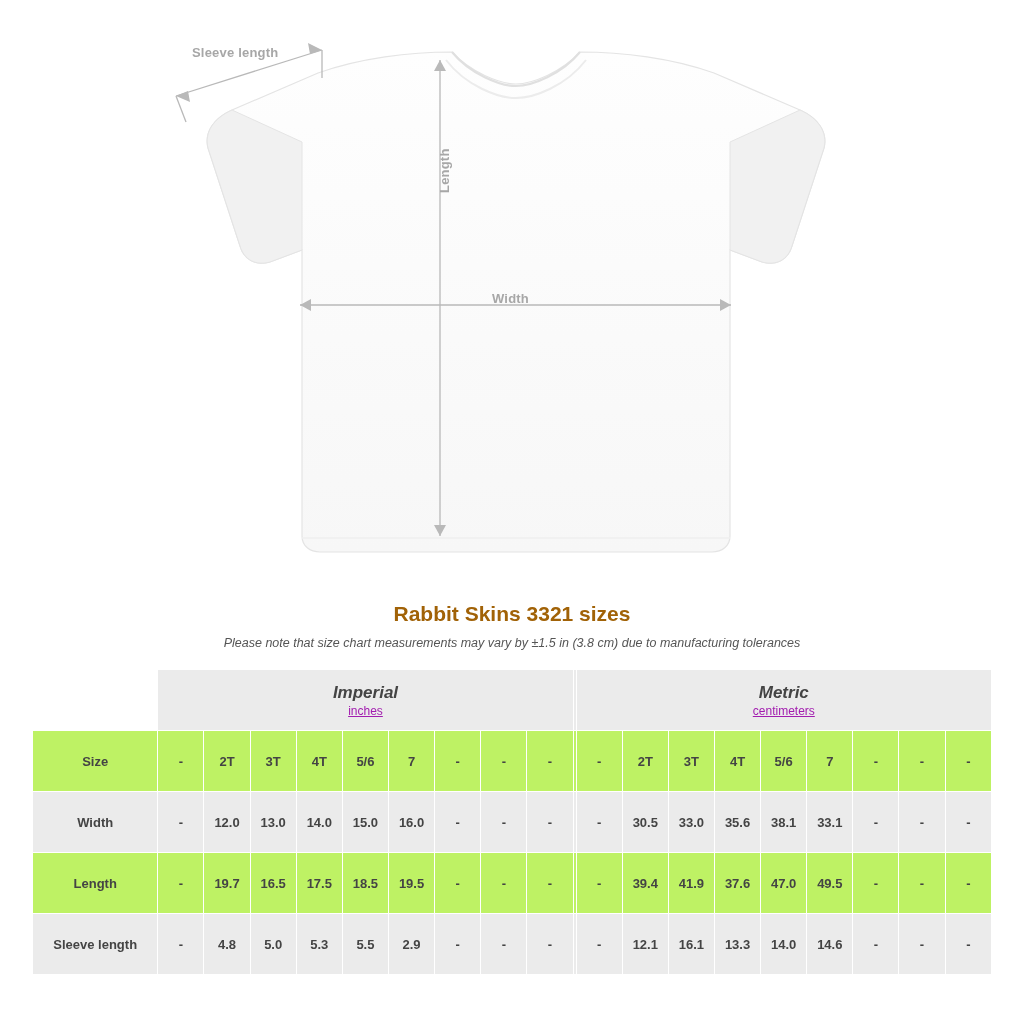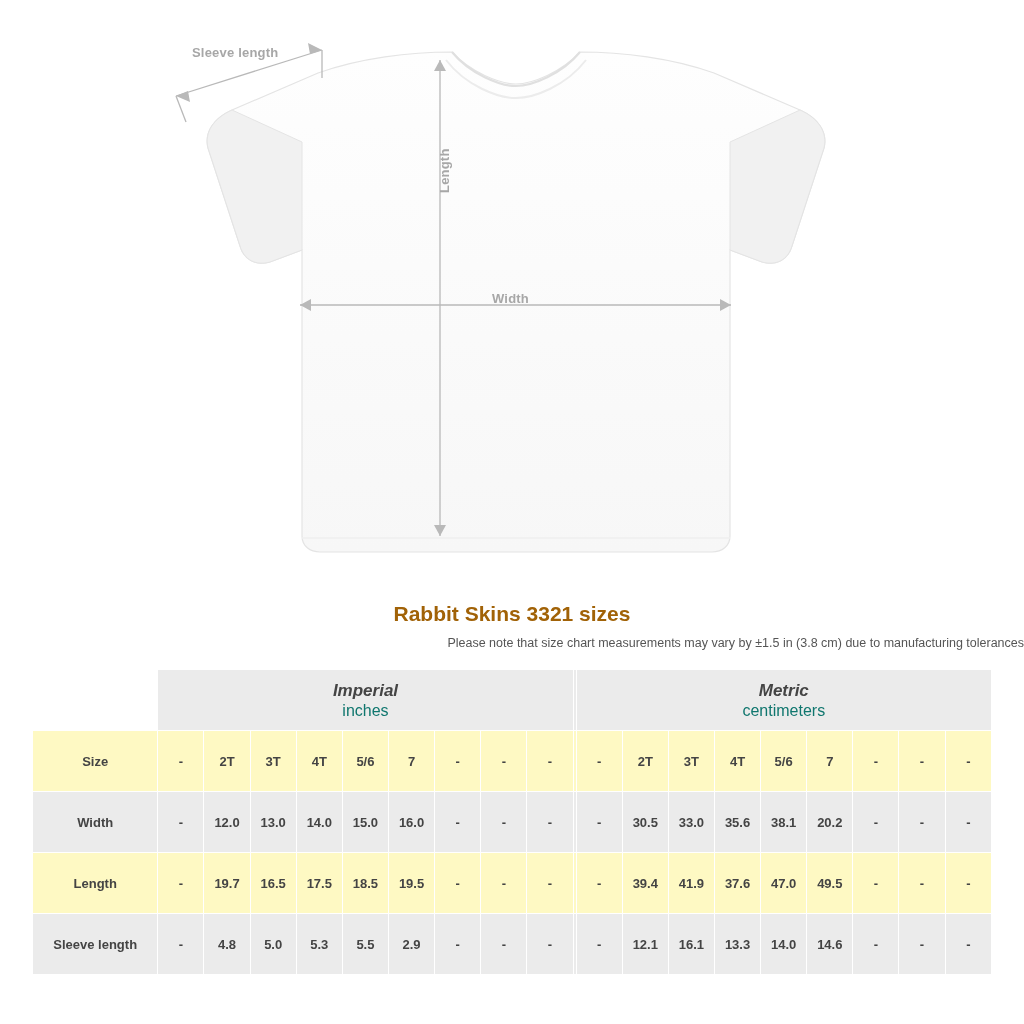--- a/index.html
+++ b/index.html
@@ -52,23 +52,23 @@
     padding-top: 24px;
   }
   .chart-title {
     font-size: 21px;
     font-weight: bold;
     color: #a16207;
     margin: 0 0 10px 0;
   }
   .chart-note {
     font-size: 12.5px;
+    font-style: italic;
     color: #555;
     margin: 0;
-    text-align: right;
   }
 
   
   .table-wrap {
     margin-top: 19px;
     padding: 0 32px;
     box-sizing: border-box;
     width: 1024px;
   }
   table.size-table {
@@ -92,27 +92,28 @@
   }
   .unit-head .unit-name {
     font-size: 17px;
     font-style: italic;
     font-weight: bold;
     color: #444;
     display: block;
     line-height: 1.35;
   }
   .unit-head .unit-sub {
-    font-size: 16px;
+    font-size: 12px;
     font-style: normal;
     font-weight: normal;
-    color: #0f766e;
+    color: #a21caf;
     display: block;
-  }
-  .row-odd td { background: #fef9c3; }
+    text-decoration: underline;
+  }
+  .row-odd td { background: #bef264; }
   .row-even td { background: #ebebeb; }
   .rowlabel {
     width: 125px;
     font-size: 13.5px;
     font-weight: bold;
     color: #3a3a3a;
     background: inherit;
   }
   .spacer-col { width: 3px; }
   .first-col-head { background: #ffffff; }
@@ -249,21 +250,21 @@
         <td>16.0</td>
         <td>-</td>
         <td>-</td>
         <td>-</td>
         <td class="spacer-col"></td>
         <td>-</td>
         <td>30.5</td>
         <td>33.0</td>
         <td>35.6</td>
         <td>38.1</td>
-        <td>20.2</td>
+        <td>33.1</td>
         <td>-</td>
         <td>-</td>
         <td>-</td>
       </tr>
 
       <tr class="row-odd">
         <td class="rowlabel">Length</td>
         <td>-</td>
         <td>19.7</td>
         <td>16.5</td>

